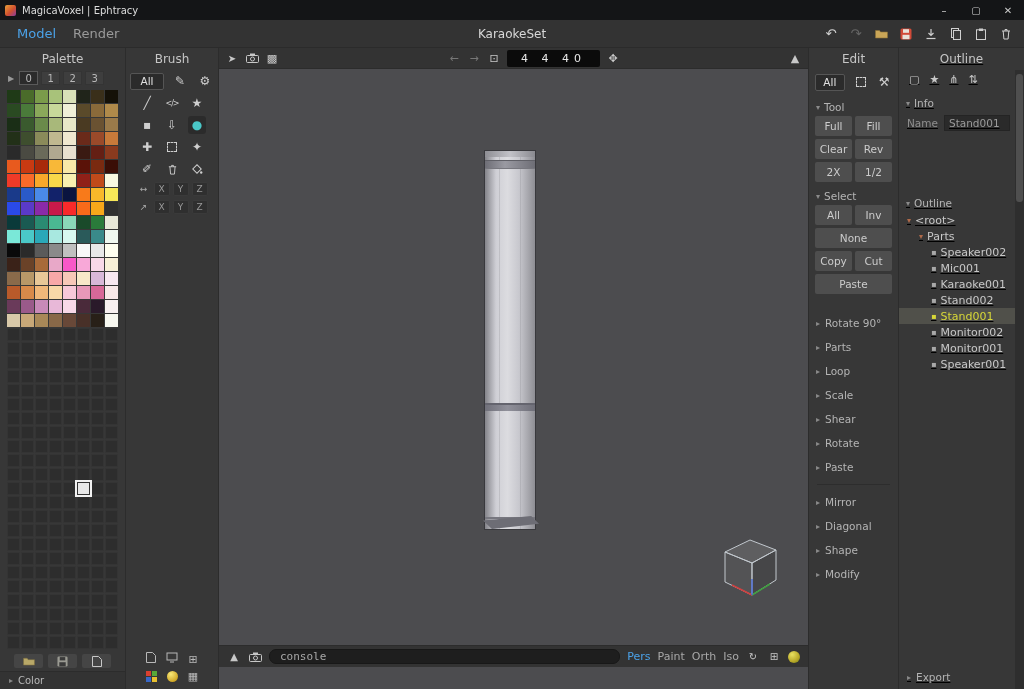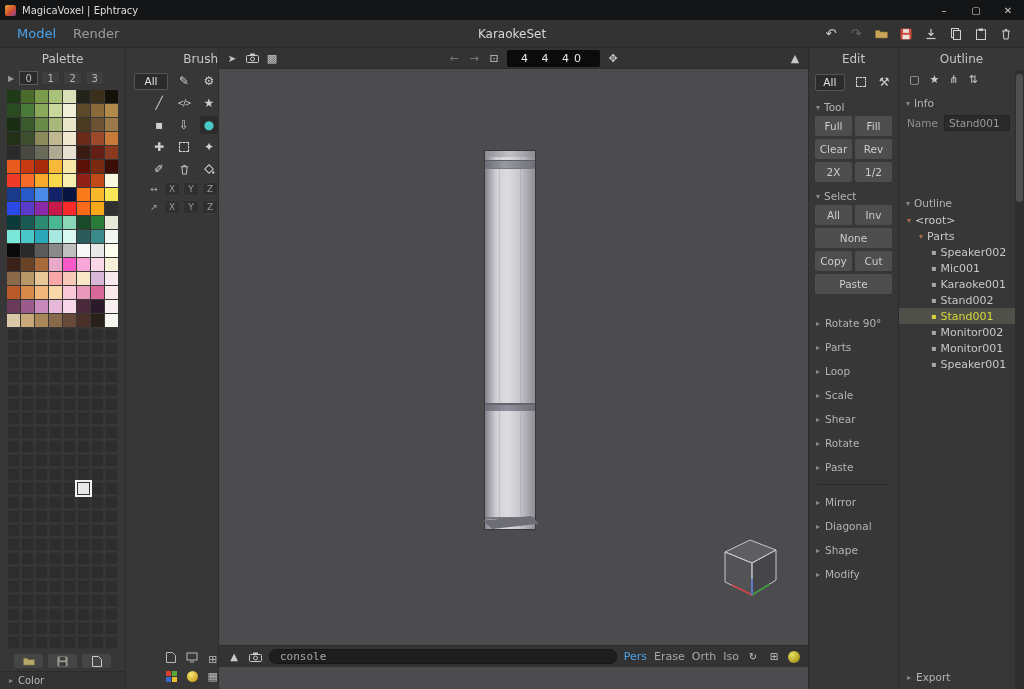--- a/index.html
+++ b/index.html
@@ -35,21 +35,21 @@
   .palette-grid{margin:3px auto 0;display:grid;grid-template-columns:repeat(8,13px);grid-auto-rows:13px;gap:1px;}
   .pcell{width:13px;height:13px;}
   .pcell.empty{background:#2d2d2d;box-shadow:inset 0 0 0 1px #343434;}
   .pcell.selected{outline:2px solid #f2f2f2;outline-offset:0;z-index:2;}
   .pal-footer{display:flex;gap:5px;justify-content:center;align-items:center;padding:3px 0;margin-top:auto;}
   .pf-btn{width:29px;height:14px;background:#454545;border-radius:2px;display:flex;align-items:center;justify-content:center;}
   .color-footer{height:18px;background:#333;border-top:1px solid #2c2c2c;display:flex;align-items:center;gap:5px;padding-left:9px;color:#b8b8b8;font-size:10px;}
   .color-footer .caret{color:#8a8a8a;font-size:8px;}
 
   
-  .brush-panel{width:93px;background:#373737;border-right:1px solid #2c2c2c;display:flex;flex-direction:column;align-items:flex-end;}
+  .brush-panel{width:93px;background:#373737;border-right:1px solid #2c2c2c;display:flex;flex-direction:column;align-items:center;}
   .brush-row{display:flex;align-items:center;gap:7px;margin:2px 0;}
   .all-btn{width:34px;height:17px;background:#2b2b2b;border:1px solid #555;border-radius:2px;color:#e0e0e0;font-size:10.5px;display:flex;align-items:center;justify-content:center;}
   .bicon{width:18px;height:18px;display:flex;align-items:center;justify-content:center;color:#cfcfcf;font-size:12px;border-radius:3px;}
   .bicon.code{font-size:8px;letter-spacing:-1px;}
   .bicon.sel{background:#2b2b2b;color:#4ac8c8;}
   .marquee{width:10px;height:10px;border:1px dashed #cfcfcf;}
   .brush-modes{display:flex;flex-direction:column;gap:3px;margin:8px 0 6px;}
   .mode-btn{width:78px;height:19px;background:#474747;border-radius:2px;color:#d8d8d8;font-size:11px;display:flex;align-items:center;justify-content:center;}
   .mode-btn.active{background:#5d5d5d;}
   .axis-row{display:flex;align-items:center;gap:3px;margin:2px 0;}
@@ -101,21 +101,21 @@
   .section-label{display:flex;align-items:center;gap:4px;color:#b4b4b4;font-size:10.5px;padding:5px 7px 3px;}
   .section-label .caret{color:#8a8a8a;font-size:8px;}
   .btn-row{display:flex;gap:3px;padding:0 6px;margin-bottom:3px;}
   .ebtn{flex:1;height:20px;background:#4e4e4e;border-radius:2px;color:#cccccc;font-size:10.5px;display:flex;align-items:center;justify-content:center;}
   .collapse-item{display:flex;align-items:center;gap:5px;color:#b4b4b4;font-size:10.5px;padding:6px 7px;}
   .collapse-item .caret{color:#8a8a8a;font-size:8px;}
   .e-divider{height:1px;background:#2d2d2d;margin:5px 8px;}
   .gap14{height:14px;}
 
   
-  .outline-panel{width:126px;background:#373737;border-left:1px solid #2c2c2c;position:relative;display:flex;flex-direction:column;font-size:11px;}
+  .outline-panel{width:126px;background:#373737;border-left:1px solid #2c2c2c;position:relative;display:flex;flex-direction:column;font-size:11px;text-decoration:underline;}
   .out-icons{display:flex;align-items:center;gap:10px;padding:3px 10px 6px;}
   .oicon{color:#c8c8c8;font-size:11px;}
   .info-row{display:flex;align-items:center;gap:6px;padding:3px 8px;}
   .info-row .lbl{color:#8f8f8f;font-size:10.5px;}
   .name-input{width:66px;height:16px;background:#2a2a2a;border:1px solid #242424;color:#9a9a9a;font-size:10.5px;padding:0 4px;display:flex;align-items:center;}
   .tree{margin-top:58px;}
   .tree-row{display:flex;align-items:center;gap:4px;height:16px;color:#c8c8c8;}
   .tree-row.lvl0{padding-left:8px;}
   .tree-row.lvl1{padding-left:20px;}
   .tree-row.lvl2{padding-left:32px;}
@@ -669,21 +669,21 @@
         <span class="cbtn">▲</span>
         <span class="cbtn">
           <svg width="13" height="10" viewBox="0 0 13 10">
               <rect x="0.5" y="2.5" width="12" height="7" rx="1" fill="none" stroke="#c8c8c8"></rect>
               <circle cx="6.5" cy="6" r="2" fill="none" stroke="#c8c8c8"></circle>
               <rect x="4" y="0.5" width="5" height="1.8" fill="#c8c8c8"></rect>
             </svg>
         </span>
         <input class="console-input" value="console" style="">
         <span class="view-mode active">Pers</span>
-        <span class="view-mode">Erase</span>
+        <span class="view-mode">Paint</span>
         <span class="view-mode">Orth</span>
         <span class="view-mode">Iso</span>
         <span class="cbtn">↻</span>
         <span class="cbtn">⊞</span>
         <span class="wsphere"></span>
       </div>
 
     </div>
 
     <div class="edit-panel">

